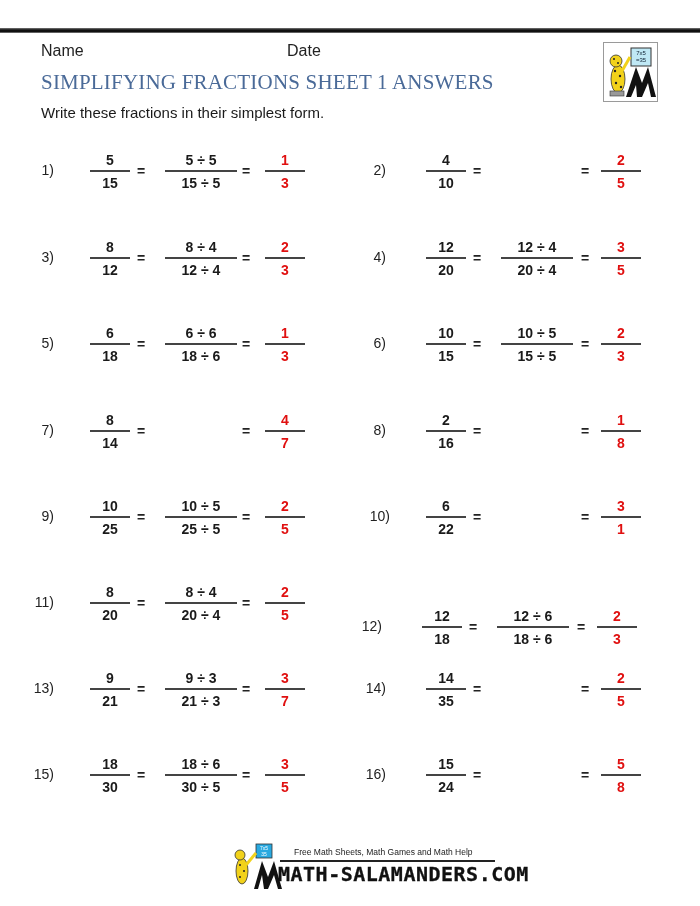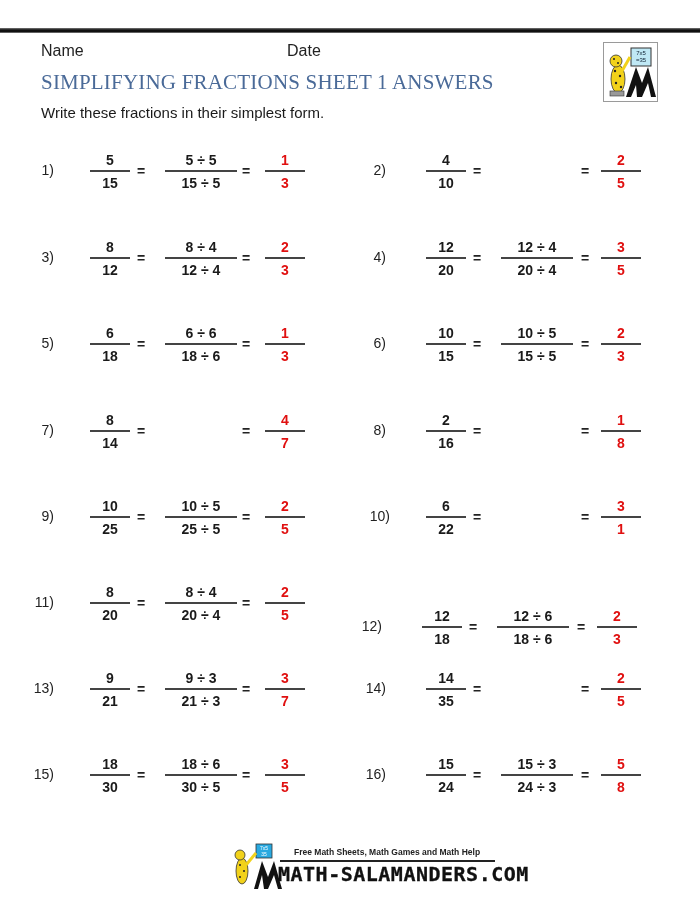--- a/index.html
+++ b/index.html
@@ -11,21 +11,21 @@
   .logo-box { position: absolute; left: 603px; top: 42px; width: 53px; height: 58px; border: 1px solid #9a9a9a; background: #fff; }
   .problem { position: absolute; height: 50px; }
   .pnum { position: absolute; font-size: 14px; color: #222; top: 12px; text-align: right; width: 34px; }
   .frac { position: absolute; top: 0; display: flex; flex-direction: column; align-items: center; font-weight: bold; font-size: 14px; }
   .frac .num { height: 20px; line-height: 20px; }
   .frac .bar { height: 1.5px; background: #444; width: 100%; }
   .frac .den { height: 20px; line-height: 22px; }
   .eq { position: absolute; top: 13px; font-size: 14px; font-weight: bold; color: #222; }
   .ans { color: #e01010; }
   .footer-logo { position: absolute; left: 228px; top: 843px; width: 268px; height: 50px; }
-  .footer-tag { position: absolute; left: 294px; top: 847px; font-size: 8.5px; font-weight: bold; color: #222; white-space: nowrap; }
+  .footer-tag { position: absolute; left: 294px; top: 847px; font-size: 8.5px; font-weight: normal; color: #222; white-space: nowrap; }
   .footer-line { position: absolute; left: 280px; top: 860px; width: 215px; height: 1.5px; background: #222; }
   .footer-site { position: absolute; left: 278px; top: 862px; font-size: 20px; font-weight: bold; letter-spacing: 0.5px; color: #111; font-family: "DejaVu Sans Mono", monospace; -webkit-text-stroke: 0.3px #111; white-space: nowrap; }
 </style>
 </head>
 <body>
 
 <div class="top-rule"></div>
 
 <div class="label-small" style="left:41px">Name</div>
 <div class="label-small" style="left:287px">Date</div>
@@ -329,25 +329,20 @@
       </div>
     </div>
     <div class="problem" style="left: 352px; top: 754px; width: 320px;">
       <div class="pnum" style="left:0">16)</div>
       <div class="frac" style="left:74px;width:40px">
         <span class="num">15</span>
         <span class="bar"></span>
         <span class="den">24</span>
       </div>
       <div class="eq" style="left:121px">=</div>
-      <div class="frac" style="left:149px;width:72px">
-        <span class="num">15 ÷ 3</span>
-        <span class="bar"></span>
-        <span class="den">24 ÷ 3</span>
-      </div>
       <div class="eq" style="left:229px">=</div>
       <div class="frac ans" style="left:249px;width:40px">
         <span class="num">5</span>
         <span class="bar"></span>
         <span class="den">8</span>
       </div>
     </div>
   </div>
 
 <div class="footer-logo">

